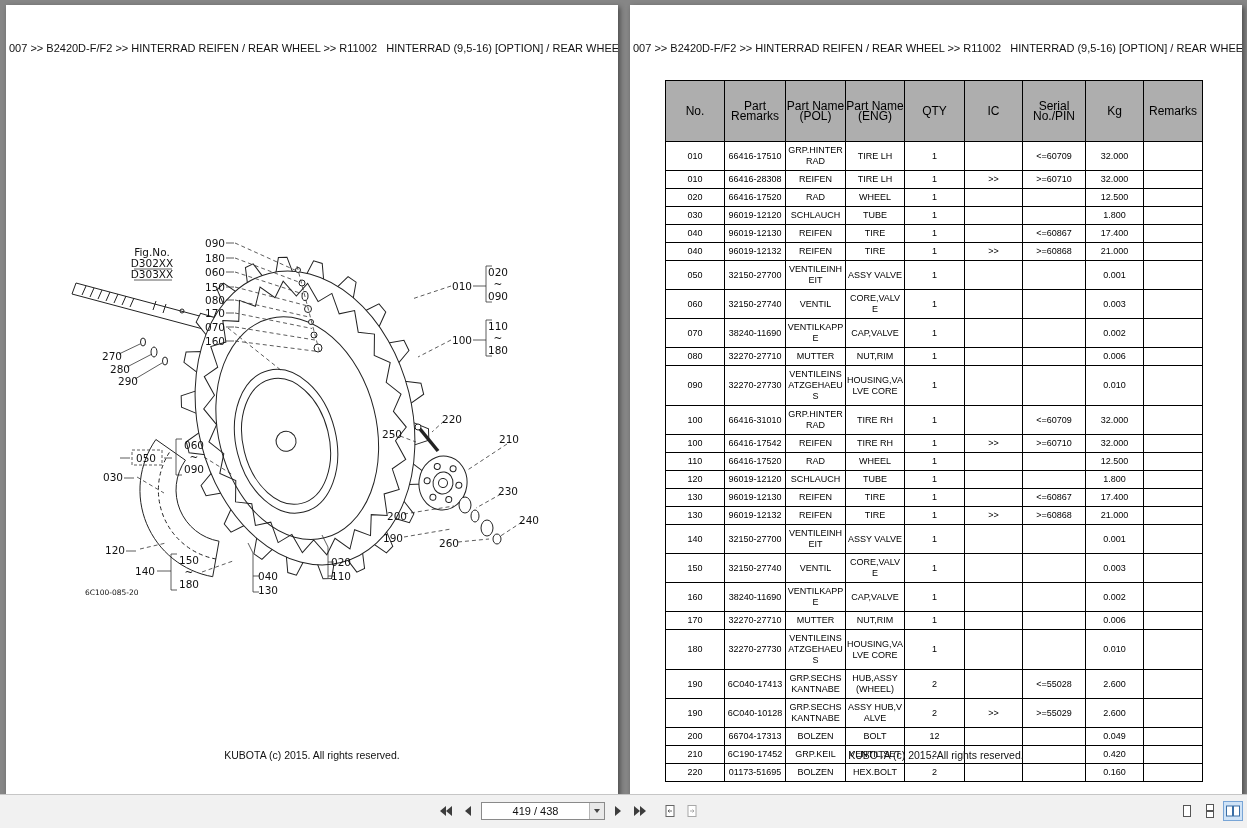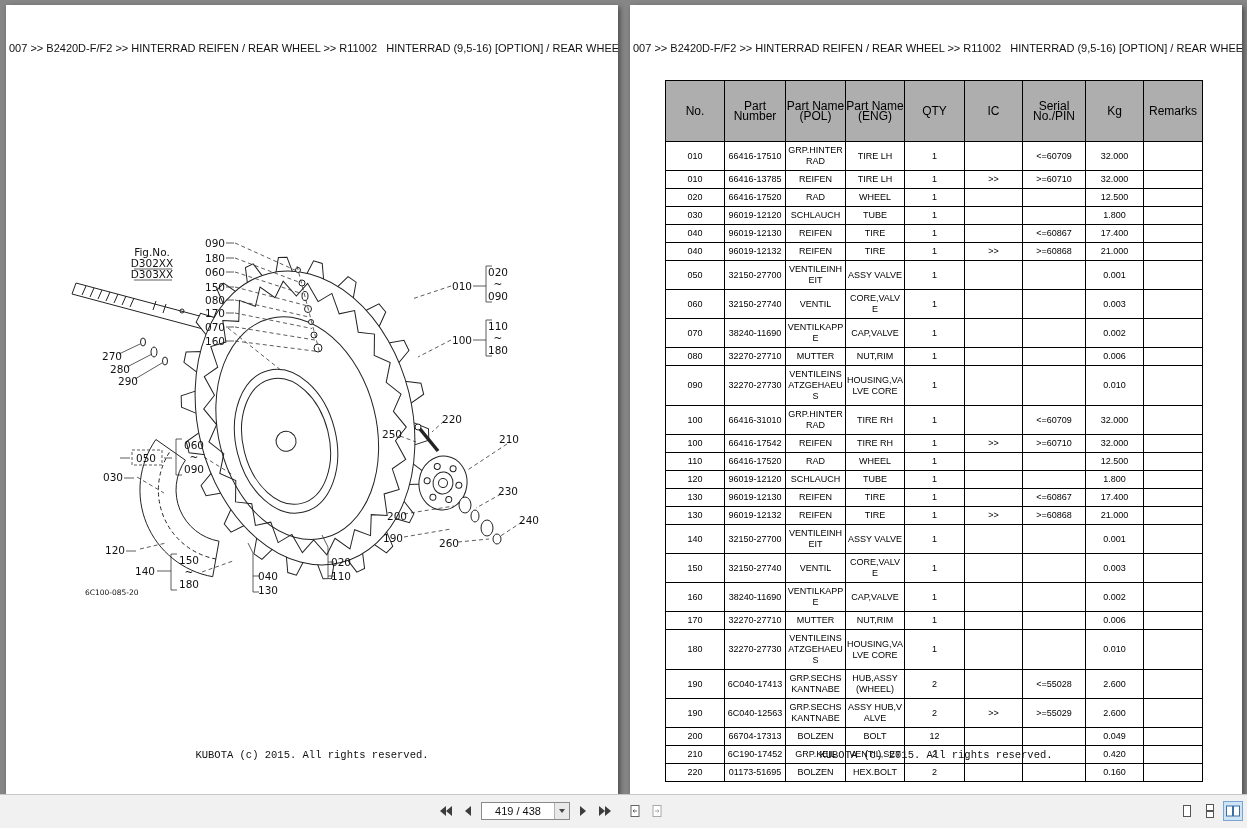--- a/index.html
+++ b/index.html
@@ -13,21 +13,21 @@
     box-shadow:2px 2px 5px rgba(0,0,0,.45);overflow:hidden;
   }
   .page-left{left:6px;}
   .page-right{left:630px;}
   .page-header{
     position:absolute;top:37px;left:3px;right:0;height:14px;
     font-size:11px;color:#111;white-space:pre;overflow:hidden;
   }
   .page-footer{
     position:absolute;top:744px;left:0;width:100%;text-align:center;
-    font-size:10.5px;color:#111;font-family:Liberation Mono, monospace;
+    font-size:10.5px;color:#111;
   }
   .page-left svg.diagram{position:absolute;left:0;top:0;}
   .callout{font-size:10.5px;fill:#111;font-family:"DejaVu Sans","Liberation Sans",sans-serif;stroke:none;}
   .callout.small{font-size:7.5px;}
 
   table.parts{
     position:absolute;left:35px;top:75px;width:537px;
     border-collapse:collapse;table-layout:fixed;
     font-size:9px;color:#000;
   }
@@ -41,21 +41,21 @@
   table.parts td.c2,table.parts td.c3{word-break:break-all;}
 
   .toolbar{
     position:absolute;left:0;right:0;bottom:0;height:33px;
     background:#f1f1f1;border-top:1px solid #c6c6c6;
   }
   .nav{position:absolute;left:437px;top:7px;display:flex;align-items:center;gap:4px;}
   .tbtn{width:18px;height:18px;display:flex;align-items:center;justify-content:center;}
   .tbtn.gap{margin-left:8px;}
   .pagebox{
-    width:89px;height:18px;background:#fff;border:1px solid #8a8a8a;
+    width:124px;height:18px;background:#fff;border:1px solid #8a8a8a;
     display:flex;align-items:center;font-size:11px;color:#111;box-sizing:border-box;
   }
   .pagebox .val{flex:1;text-align:center;}
   .pagebox .caret{
     width:14px;height:100%;border-left:1px solid #b5b5b5;background:#e9e9e9;
     display:flex;align-items:center;justify-content:center;
   }
   .pagebox .caret i{
     display:block;width:0;height:0;
     border-left:3.5px solid transparent;border-right:3.5px solid transparent;
@@ -247,21 +247,21 @@
         <col style="width:59px">
           <col style="width:60px">
           <col style="width:58px">
         <col style="width:63px">
           <col style="width:58px">
           <col style="width:59px">
       </colgroup>
       <thead id="table-head">
           <tr>
             <th>No.</th>
-            <th>Part Number</th>
+            <th>Part Remarks</th>
             <th>Part Name (POL)</th>
             <th>Part Name (ENG)</th>
             <th>QTY</th>
             <th>IC</th>
             <th>Serial No./PIN</th>
             <th>Kg</th>
             <th>Remarks</th>
           </tr>
         </thead>
       <tbody id="table-body">
@@ -271,21 +271,21 @@
             <td class="c2">GRP.HINTERRAD</td>
             <td class="c3">TIRE LH</td>
             <td class="c4">1</td>
             <td class="c5"></td>
             <td class="c6">&lt;=60709</td>
             <td class="c7">32.000</td>
             <td class="c8"></td>
           </tr>
           <tr>
             <td class="c0">010</td>
-            <td class="c1">66416-13785</td>
+            <td class="c1">66416-28308</td>
             <td class="c2">REIFEN</td>
             <td class="c3">TIRE LH</td>
             <td class="c4">1</td>
             <td class="c5">&gt;&gt;</td>
             <td class="c6">&gt;=60710</td>
             <td class="c7">32.000</td>
             <td class="c8"></td>
           </tr>
           <tr>
             <td class="c0">020</td>
@@ -513,21 +513,21 @@
             <td class="c2">GRP.SECHSKANTNABE</td>
             <td class="c3">HUB,ASSY (WHEEL)</td>
             <td class="c4">2</td>
             <td class="c5"></td>
             <td class="c6">&lt;=55028</td>
             <td class="c7">2.600</td>
             <td class="c8"></td>
           </tr>
           <tr>
             <td class="c0">190</td>
-            <td class="c1">6C040-12563</td>
+            <td class="c1">6C040-10128</td>
             <td class="c2">GRP.SECHSKANTNABE</td>
             <td class="c3">ASSY HUB,VALVE</td>
             <td class="c4">2</td>
             <td class="c5">&gt;&gt;</td>
             <td class="c6">&gt;=55029</td>
             <td class="c7">2.600</td>
             <td class="c8"></td>
           </tr>
           <tr>
             <td class="c0">200</td>

